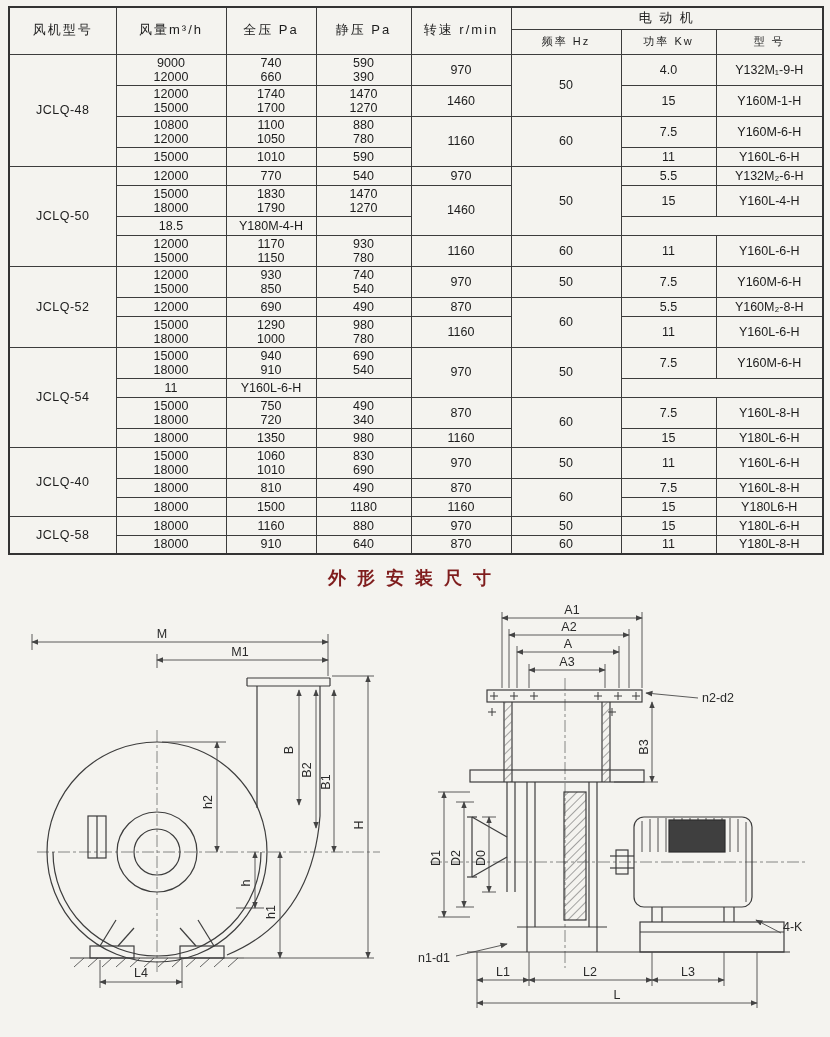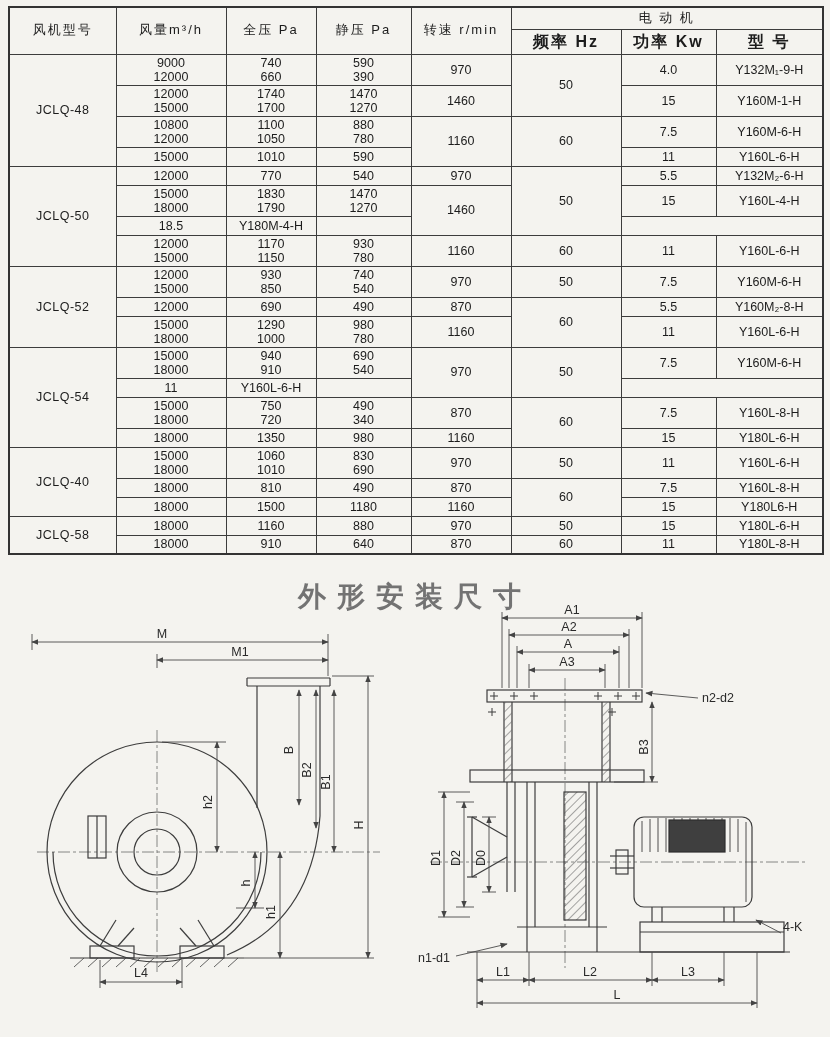--- a/index.html
+++ b/index.html
@@ -6,26 +6,26 @@
   html,body { background:#e9e8e4; }
   body { width:830px; height:1037px; font-family:"Liberation Sans","DejaVu Sans",sans-serif; }
   .page { position:relative; width:830px; height:1037px; background:#f4f3ef; overflow:hidden; }
 
   table.spec { position:absolute; left:8px; top:6px; width:814px;
                border-collapse:collapse; table-layout:fixed; border:2px solid #333; }
   .spec th, .spec td { border:1px solid #3c3c3c; text-align:center; vertical-align:middle;
                font-size:12.5px; color:#1c1c1c; padding:1px 1px; line-height:1.12;
                white-space:pre-line; }
   .spec thead tr.h1 th { height:22px; letter-spacing:2px; font-weight:normal; font-size:13px; }
-  .spec thead tr.h2 th { height:25px; letter-spacing:2px; font-weight:bold; font-size:16px; }
+  .spec thead tr.h2 th { height:25px; letter-spacing:2px; font-weight:normal; font-size:11px; }
   .spec tbody td { height:19px; }
   .spec td.model-cell { letter-spacing:.5px; }
 
-  .section-title { position:absolute; top:578px; left:0; width:100%; text-align:center;
-               font-size:28px; font-weight:bold; letter-spacing:11px; color:#737373; }
+  .section-title { position:absolute; top:566px; left:0; width:100%; text-align:center;
+               font-size:18px; font-weight:bold; letter-spacing:11px; color:#7f1d1d; }
 
   svg text { font-family:"Liberation Sans","DejaVu Sans",sans-serif; font-size:12.5px; fill:#2a2a2a; }
   .drawing { position:absolute; }
   #left-view { left:12px; top:620px; }
   #right-view { left:412px; top:600px; }
 </style>
 </head>
 <body>
 
 <div class="page">

